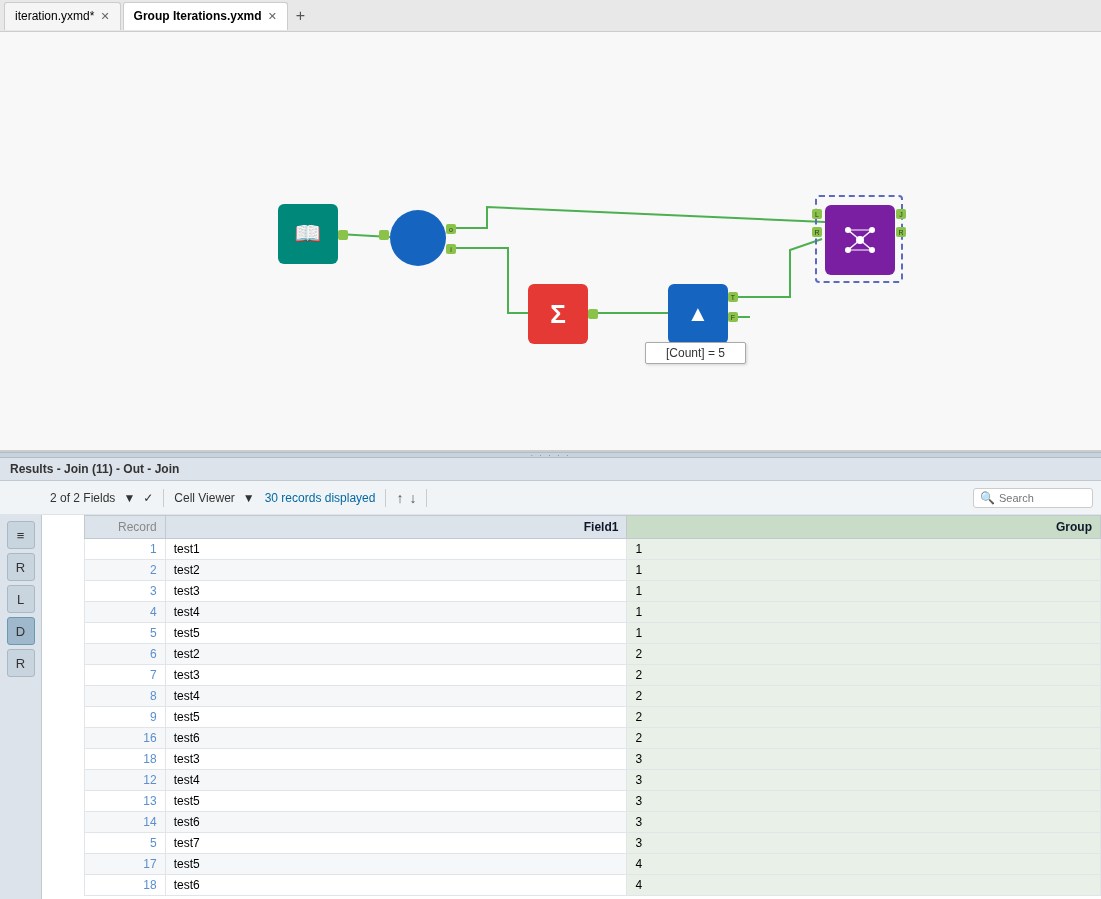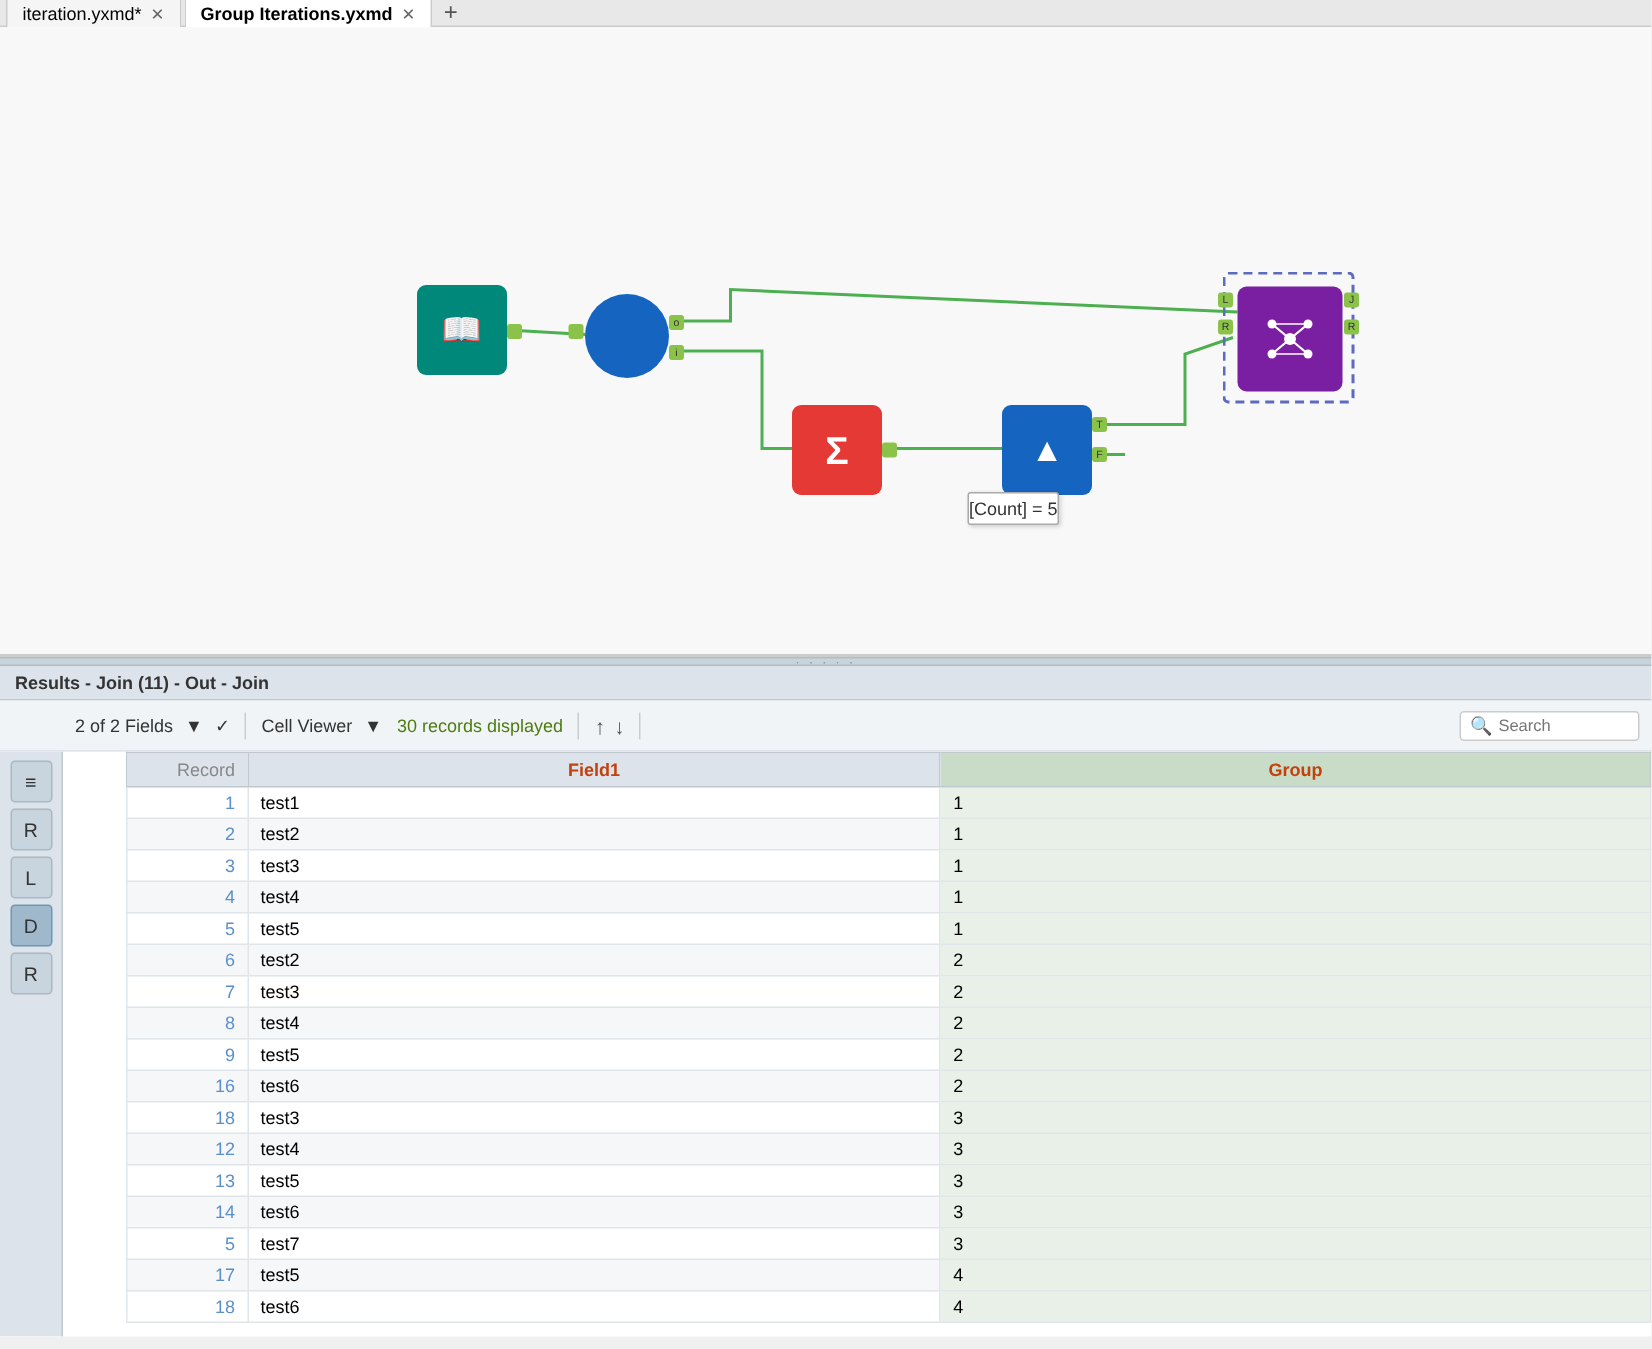--- a/index.html
+++ b/index.html
@@ -4,21 +4,21 @@
   <style>
     * { box-sizing: border-box; margin: 0; padding: 0; }
     body { font-family: 'Segoe UI', Arial, sans-serif; font-size: 12px; background: #f0f0f0; overflow: hidden; height: 899px; width: 1101px; }
 
     
     .tab-bar {
       background: #e8e8e8;
       border-bottom: 1px solid #ccc;
       display: flex;
       align-items: center;
-      height: 18px;
+      height: 32px;
       padding: 0 4px;
     }
     .tab {
       display: flex; align-items: center;
       padding: 0 10px;
       height: 28px;
       border: 1px solid #ccc;
       border-bottom: none;
       border-radius: 3px 3px 0 0;
       background: #f5f5f5;
@@ -132,21 +132,21 @@
       width: 100%; height: 100%;
       pointer-events: none;
     }
 
     
     .tooltip-box {
       position: absolute;
       left: 645px; top: 310px;
       background: white;
       border: 1px solid #aaa;
-      padding: 3px 0;
+      padding: 3px 20px;
       font-size: 12px;
       color: #333;
       border-radius: 2px;
       box-shadow: 1px 1px 3px rgba(0,0,0,0.15);
     }
 
     
     .results-panel {
       background: #ffffff;
       height: calc(899px - 420px - 32px);
@@ -220,24 +220,24 @@
     }
     table {
       border-collapse: collapse;
       width: 100%;
       min-width: 300px;
     }
     thead th {
       background: #dce3ea;
       border: 1px solid #c0c8d0;
       padding: 4px 8px;
-      text-align: center;
+      text-align: right;
       font-weight: 600;
       font-size: 12px;
-      color: #c2410c;
+      color: #0f172a;
       position: sticky; top: 0; z-index: 1;
     }
     thead th:first-child {
       color: #888;
       font-weight: 400;
       text-align: right;
       width: 50px;
       padding-left: 33px;
     }
     tbody tr:nth-child(even) { background: #f5f7f9; }
@@ -372,21 +372,21 @@
     <button class="toolbar-btn">
       <span>2 of 2 Fields</span>
       <span>▼</span>
       <span>✓</span>
     </button>
     <div class="toolbar-separator"></div>
     <button class="toolbar-btn">
       <span>Cell Viewer</span>
       <span>▼</span>
     </button>
-    <span style="color:#4d7c0f;margin-left:4px;">30 records displayed</span>
+    <span style="color:#0369a1;margin-left:4px;">30 records displayed</span>
     <div class="toolbar-separator"></div>
     <button class="toolbar-arrow">↑</button>
     <button class="toolbar-arrow">↓</button>
     <div class="toolbar-separator"></div>
     <div class="search-box">
       <span style="color:#888;font-size:12px;">🔍</span>
       <input class="search-input" type="text" placeholder="Search" style="">
     </div>
   </div>
 

